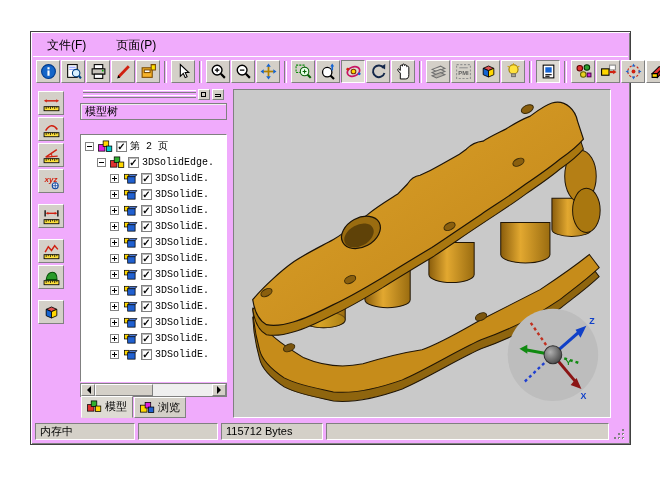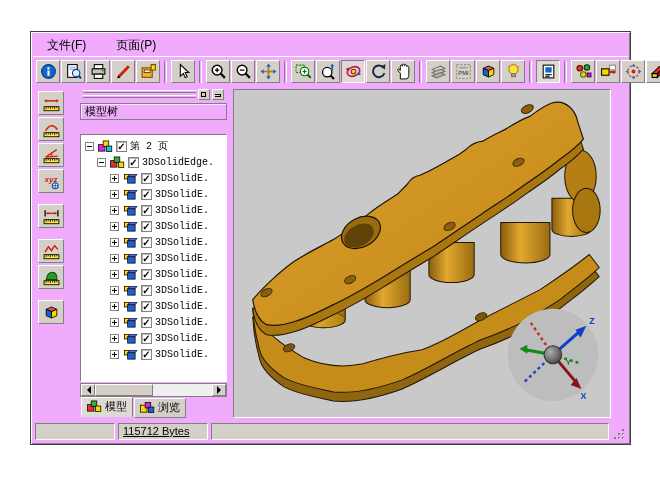--- a/index.html
+++ b/index.html
@@ -55,34 +55,34 @@
         flex:none; font-weight:bold; }
   .ticon { width:16px; height:13px; flex:none; }
   .tlabel { font-family:"Liberation Mono", monospace; font-size:10px; }
   .hscroll { height:14px; display:flex; margin-top:1px; background:#efefef; border:1px solid #808080; }
   .sarrow { width:14px; height:100%; background:#d4d0c8; border:1px solid;
             border-color:#ffffff #808080 #808080 #ffffff; display:flex; align-items:center; justify-content:center; flex:none; }
   .tri-l { width:0; height:0; border:4px solid transparent; border-right-color:#000; margin-left:-3px; }
   .tri-r { width:0; height:0; border:4px solid transparent; border-left-color:#000; margin-right:-3px; }
   .sthumb { width:58px; height:100%; background:#d4d0c8; border:1px solid;
             border-color:#ffffff #808080 #808080 #ffffff; flex:none; }
-  .tabs { height:21px; display:flex; padding-top:0; padding-left:1px; gap:1px;align-items:center; }
+  .tabs { height:21px; display:flex; padding-top:0; padding-left:1px; gap:1px; }
   .tab { display:flex; align-items:center; gap:3px; font-size:11px; padding:1px 5px 2px 4px;
          border:1px solid; border-color:#ffffff #808080 #808080 #ffffff; background:#d4d0c8; }
   .tab.active { background:#dedbd4; border-bottom-color:#dedbd4; margin-top:-1px; }
   
   .viewport { flex:1; position:relative; margin-right:15px; background:#c9c9c9;
               border:1px solid; border-color:#808080 #ffffff #ffffff #808080; overflow:hidden; }
   .viewport svg.scene { position:absolute; left:0; top:0; width:100%; height:100%; }
   
   .statusbar { height:22px; display:flex; align-items:center; gap:3px; padding:2px 2px 1px 2px; }
   .sfield { height:17px; border:1px solid; border-color:#808080 #ffffff #ffffff #808080;
             font-size:11px; line-height:15px; padding-left:4px; color:#000; background:#d4d0c8;
             overflow:hidden; white-space:nowrap; }
-  .f0 { width:100px; } .f1 { width:80px; } .f2 { width:90px;text-decoration:underline; } .f3 { flex:1; }
+  .f0 { width:100px; } .f1 { width:80px; } .f2 { width:102px; } .f3 { flex:1; }
   .grip { width:14px; height:14px; flex:none; align-self:flex-end; }
   .hidden-defs { position:absolute; width:0; height:0; overflow:hidden; }
 </style>
 </head>
 <body>
 
 <svg class="hidden-defs" xmlns="http://www.w3.org/2000/svg">
   <defs>
     <linearGradient id="gold" x1="0" y1="0" x2="1" y2="1">
       <stop offset="0" stop-color="#dda32a"></stop>
@@ -703,20 +703,21 @@
             <circle cx="324" cy="264" r="9" fill="url(#sphere)" stroke="#303030"></circle>
             <text x="361" y="233" font-size="9" font-weight="bold" fill="#1040c8">Z</text>
             <text x="352" y="308" font-size="9" font-weight="bold" fill="#1040c8">X</text>
             <text x="337" y="274" font-size="8" font-weight="bold" fill="#108a10">Y</text>
           </g>
         </svg>
       </div>
     </div>
 
     <div class="statusbar">
+      <div class="sfield f0">内存中</div>
       <div class="sfield f1"></div>
       <div class="sfield f2">115712 Bytes</div>
       <div class="sfield f3"></div>
       <svg class="grip" viewBox="0 0 14 14">
         <g fill="#808080">
             <rect x="10" y="10" width="2" height="2"></rect>
             <rect x="10" y="6" width="2" height="2"></rect>
             <rect x="6" y="10" width="2" height="2"></rect>
             <rect x="10" y="2" width="2" height="2"></rect>
             <rect x="6" y="6" width="2" height="2"></rect>

